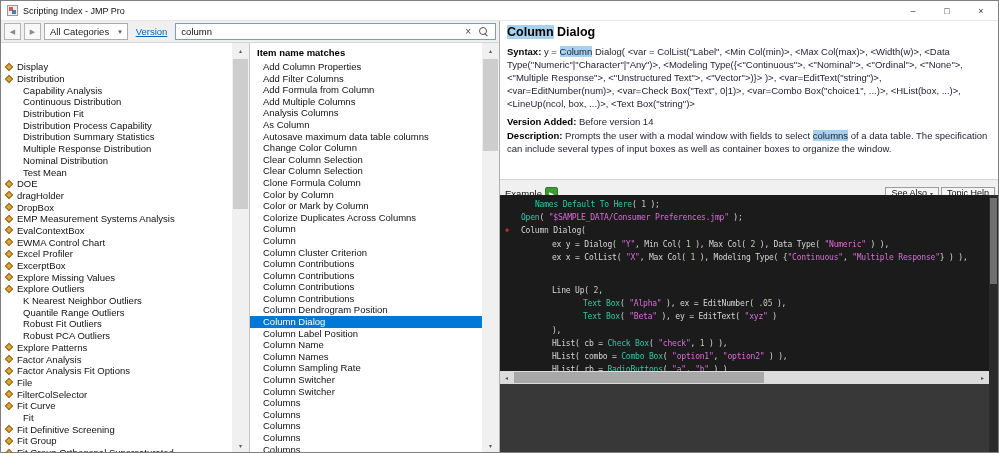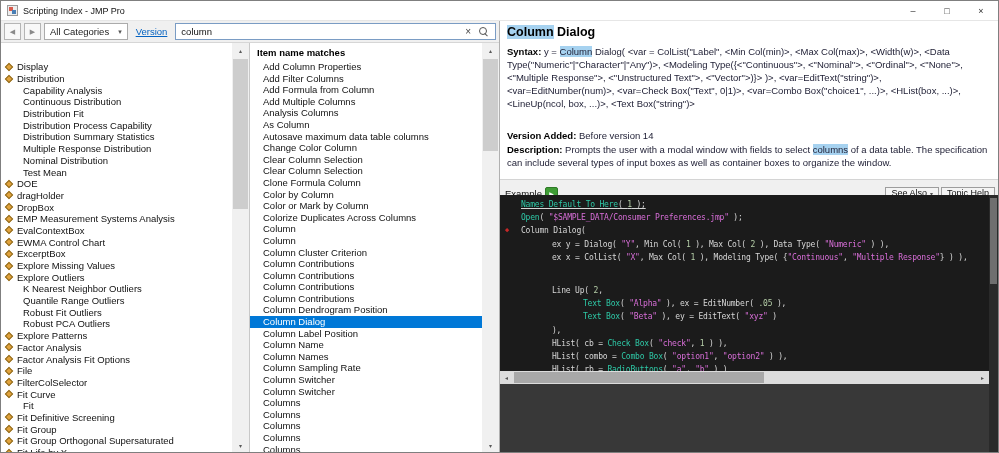--- a/index.html
+++ b/index.html
@@ -42,21 +42,21 @@
 .list-header{font-weight:bold;font-size:9.5px;padding:4px 0 3px 7px;color:#000}
 .list-item{height:11.6px;line-height:11.6px;font-size:9.5px;padding-left:13px;white-space:nowrap;color:#111}
 .list-item.selected{background:#0078d7;color:#fff}
 
 .right-panel{position:absolute;left:498px;top:20px;right:0;bottom:0;background:#fff;border-left:1px solid #b0b0b0}
 .doc{position:absolute;top:0;left:0;right:0;height:158px;overflow:hidden;padding:4px 7px}
 .doc-title{font-size:12.5px;font-weight:bold;margin-bottom:6px;color:#000}
 .hl{background:#a6d2f0}
 .doc-line{font-size:9.5px;line-height:13px;color:#1d1d33}
 .doc-label{font-weight:bold;color:#000}
-.syntax-block{margin-bottom:19px}
+.syntax-block{margin-bottom:5px}
 .version-line{margin-bottom:1px}
 
 .example-bar{position:absolute;top:158px;left:0;right:0;height:28px;background:#f0f0f0;border-top:1px solid #d4d4d4;border-bottom:1px solid #c9c9c9;display:flex;align-items:center;padding:0 2px;gap:3px}
 .example-label{font-size:9.5px;color:#111;margin-left:3px}
 .play-btn{width:13px;height:12px;background:#3f9c35;border:1px solid #2e7a27;color:#fff;font-size:6px;display:flex;align-items:center;justify-content:center;border-radius:2px}
 .bar-right{margin-left:auto;display:flex;gap:2px;padding-right:1px}
 .bar-btn{height:13px;border:1px solid #9d9d9d;background:#f4f4f4;display:flex;align-items:center;justify-content:flex-start;font-size:9px;padding:0 5px;color:#111;gap:3px}
 .bar-btn .dd-arrow{font-size:6px}
 
 .code-area{position:absolute;top:174px;left:0;right:0;bottom:0;background:#383838}
@@ -159,20 +159,24 @@
         <span class="cat-icon"></span>
         <span class="tree-label">EMP Measurement Systems Analysis</span>
       </div>
       <div class="tree-item">
         <span class="cat-icon"></span>
         <span class="tree-label">EvalContextBox</span>
       </div>
       <div class="tree-item">
         <span class="cat-icon"></span>
         <span class="tree-label">EWMA Control Chart</span>
+      </div>
+      <div class="tree-item">
+        <span class="cat-icon"></span>
+        <span class="tree-label">Excel Profiler</span>
       </div>
       <div class="tree-item">
         <span class="cat-icon"></span>
         <span class="tree-label">ExcerptBox</span>
       </div>
       <div class="tree-item">
         <span class="cat-icon"></span>
         <span class="tree-label">Explore Missing Values</span>
       </div>
       <div class="tree-item">
@@ -305,21 +309,21 @@
           <span class="dd-arrow">▾</span>
         </div>
         <div class="bar-btn">
           <span>Topic Help</span>
         </div>
       </div>
     </div>
 
     <div class="code-area">
       <div class="code-view">
-          <div class="code-line" style="padding-left: 21px; text-decoration: underline;"><span class="tok-fn">Names Default To Here</span><span class="tok-pl">( </span><span class="tok-num">1</span><span class="tok-pl"> );</span></div>
+          <div class="code-line" style="padding-left: 35px;"><span class="tok-fn">Names Default To Here</span><span class="tok-pl">( </span><span class="tok-num">1</span><span class="tok-pl"> );</span></div>
           <div class="code-line" style="padding-left: 21px;"><span class="tok-fn">Open</span><span class="tok-pl">( </span><span class="tok-str">"$SAMPLE_DATA/Consumer Preferences.jmp"</span><span class="tok-pl"> );</span></div>
           <div class="code-line" style="padding-left: 21px;"><span class="marker">◆</span><span class="tok-pl">Column Dialog(</span></div>
           <div class="code-line" style="padding-left: 52px;"><span class="tok-pl">ex y = Dialog( </span><span class="tok-str">"Y"</span><span class="tok-pl">, Min Col( </span><span class="tok-num">1</span><span class="tok-pl"> ), Max Col( </span><span class="tok-num">2</span><span class="tok-pl"> ), Data Type( </span><span class="tok-str">"Numeric"</span><span class="tok-pl"> ) ),</span></div>
           <div class="code-line" style="padding-left: 52px;"><span class="tok-pl">ex x = ColList( </span><span class="tok-str">"X"</span><span class="tok-pl">, Max Col( </span><span class="tok-num">1</span><span class="tok-pl"> ), Modeling Type( {</span><span class="tok-str">"Continuous"</span><span class="tok-pl">, </span><span class="tok-str">"Multiple Response"</span><span class="tok-pl">} ) ),</span></div>
           <div class="code-line" style="padding-left: 52px; margin-top: 20px;"><span class="tok-pl">Line Up( </span><span class="tok-num">2</span><span class="tok-pl">,</span></div>
           <div class="code-line" style="padding-left: 83px;"><span class="tok-fn">Text Box</span><span class="tok-pl">( </span><span class="tok-str">"Alpha"</span><span class="tok-pl"> ), ex = EditNumber( </span><span class="tok-num">.05</span><span class="tok-pl"> ),</span></div>
           <div class="code-line" style="padding-left: 83px;"><span class="tok-fn">Text Box</span><span class="tok-pl">( </span><span class="tok-str">"Beta"</span><span class="tok-pl"> ), ey = EditText( </span><span class="tok-str">"xyz"</span><span class="tok-pl"> )</span></div>
           <div class="code-line" style="padding-left: 52px;"><span class="tok-pl">),</span></div>
           <div class="code-line" style="padding-left: 52px;"><span class="tok-pl">HList( cb = </span><span class="tok-fn">Check Box</span><span class="tok-pl">( </span><span class="tok-str">"check"</span><span class="tok-pl">, </span><span class="tok-num">1</span><span class="tok-pl"> ) ),</span></div>
           <div class="code-line" style="padding-left: 52px;"><span class="tok-pl">HList( combo = </span><span class="tok-fn">Combo Box</span><span class="tok-pl">( </span><span class="tok-str">"option1"</span><span class="tok-pl">, </span><span class="tok-str">"option2"</span><span class="tok-pl"> ) ),</span></div>

